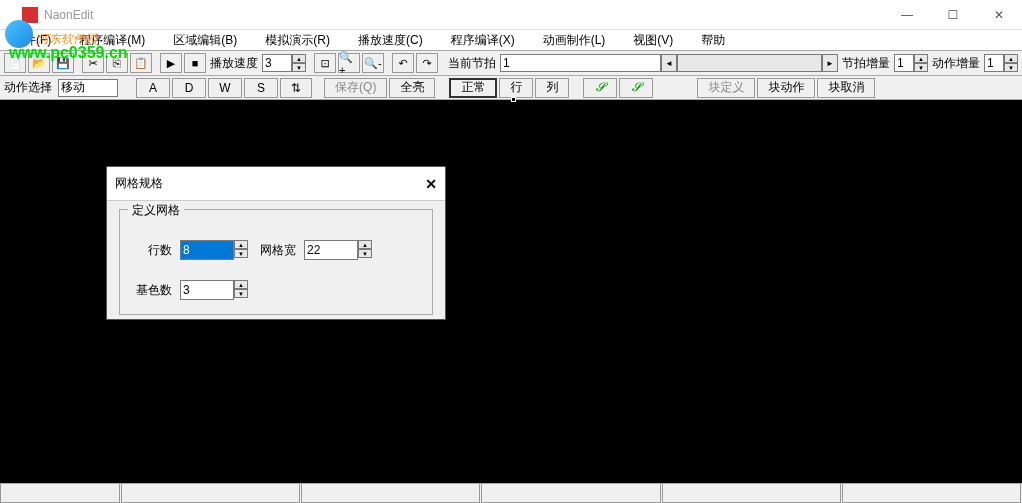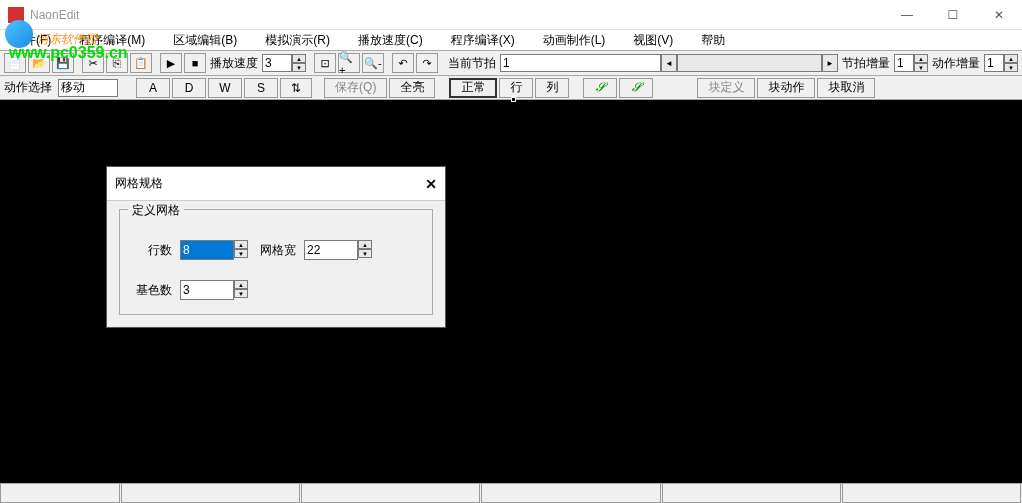--- a/index.html
+++ b/index.html
@@ -1,17 +1,17 @@
 <!DOCTYPE html>
 <html><head>
 <meta charset="utf-8">
 <style>
 * { box-sizing: border-box; margin: 0; padding: 0; font-family: "Microsoft YaHei", SimSun, sans-serif; font-size: 12px; }
 body { background: #fff; width: 1022px; height: 503px; overflow: hidden; position: relative; }
-.titlebar { height: 30px; background: #fff; border-bottom: 1px solid #ddd; display: flex; align-items: center; padding: 0 8px; position: relative; }
+.titlebar { height: 30px; background: #fff; border-bottom: 1px solid #ddd; display: flex; align-items: center; padding: 0 22px; position: relative; }
 .titlebar-icon { width: 16px; height: 16px; background: #d62f2f; margin-right: 6px; }
 .titlebar-text { color: #999; font-size: 12px; }
 .titlebar-controls { position: absolute; right: 0; top: 0; display: flex; }
 .titlebar-btn { width: 46px; height: 30px; display: flex; align-items: center; justify-content: center; color: #555; cursor: pointer; }
 .watermark { position: absolute; top: 20px; left: 5px; z-index: 100; pointer-events: none; }
 .watermark-top { font-size: 24px; font-weight: normal; color: #ff8c1a; font-style: italic; display: flex; align-items: flex-end; }
 .watermark-icon { width: 28px; height: 28px; border-radius: 50%; background: linear-gradient(135deg,#4cc3ff,#1a8ce6); margin-right: 4px; display: inline-block; }
 .watermark-url { color: #00e000; font-size: 16px; font-weight: bold; margin-top: -4px; margin-left: 4px; }
 .menubar { height: 20px; display: flex; align-items: center; padding: 0 4px; gap: 28px; padding-left: 12px; }
 .menu-item { cursor: pointer; color: #000; }
@@ -29,21 +29,21 @@
 .tb2-btn { height: 20px; padding: 0 10px; border: 1px solid #999; background: #f0f0f0; cursor: pointer; min-width: 34px; display: flex; align-items: center; justify-content: center; }
 .tb2-btn.green { color: #00a000; font-style: italic; font-family: cursive; }
 .canvas-area { position: absolute; top: 100px; left: 0; right: 0; bottom: 20px; background: #000; }
 .resize-handle { position: absolute; width: 5px; height: 5px; background: #000; border: 1px solid #fff; }
 .statusbar { position: absolute; bottom: 0; left: 0; right: 0; height: 20px; border-top: 1px solid #aaa; display: flex; background: #f0f0f0; }
 .status-cell { border: 1px solid #999; border-top: none; flex: 1; margin-right: 1px; }
 .status-cell:first-child { flex: 0 0 120px; }
 .dialog { position: absolute; top: 166px; left: 106px; width: 340px; background: #f0f0f0; border: 1px solid #555; box-shadow: 2px 2px 8px rgba(0,0,0,.3); z-index: 50; }
 .dialog-title { height: 34px; display: flex; align-items: center; justify-content: space-between; padding: 0 8px; background: #fff; border-bottom: 1px solid #ccc; }
 .dialog-close { cursor: pointer; font-size: 14px; font-weight: bold; }
-.dialog-body { padding: 8px 12px 12px; border-radius: 22px; }
+.dialog-body { padding: 8px 12px 4px; border-radius: 22px; }
 .fieldset { border: 1px solid #aaa; padding: 10px 12px 14px; position: relative; }
 .fieldset-legend { position: absolute; top: -8px; left: 8px; background: #f0f0f0; padding: 0 4px; }
 .form-row { display: flex; align-items: center; margin-top: 20px; gap: 8px; }
 .form-label { width: 40px; text-align: right; }
 .form-input-wrap { display: flex; }
 .form-input { width: 54px; height: 20px; border: 1px solid #7a7a7a; padding: 0 2px; background: #fff; }
 .form-input.sel { background: #0078d7; color: #fff; }
 .dialog-bottom { display: flex; margin-top: 10px; gap: 8px; align-items: flex-start; }
 .fieldset2 { border: 1px solid #aaa; padding: 10px 12px; flex: 1; }
 .dlg-btns { display: flex; flex-direction: column; gap: 8px; }

